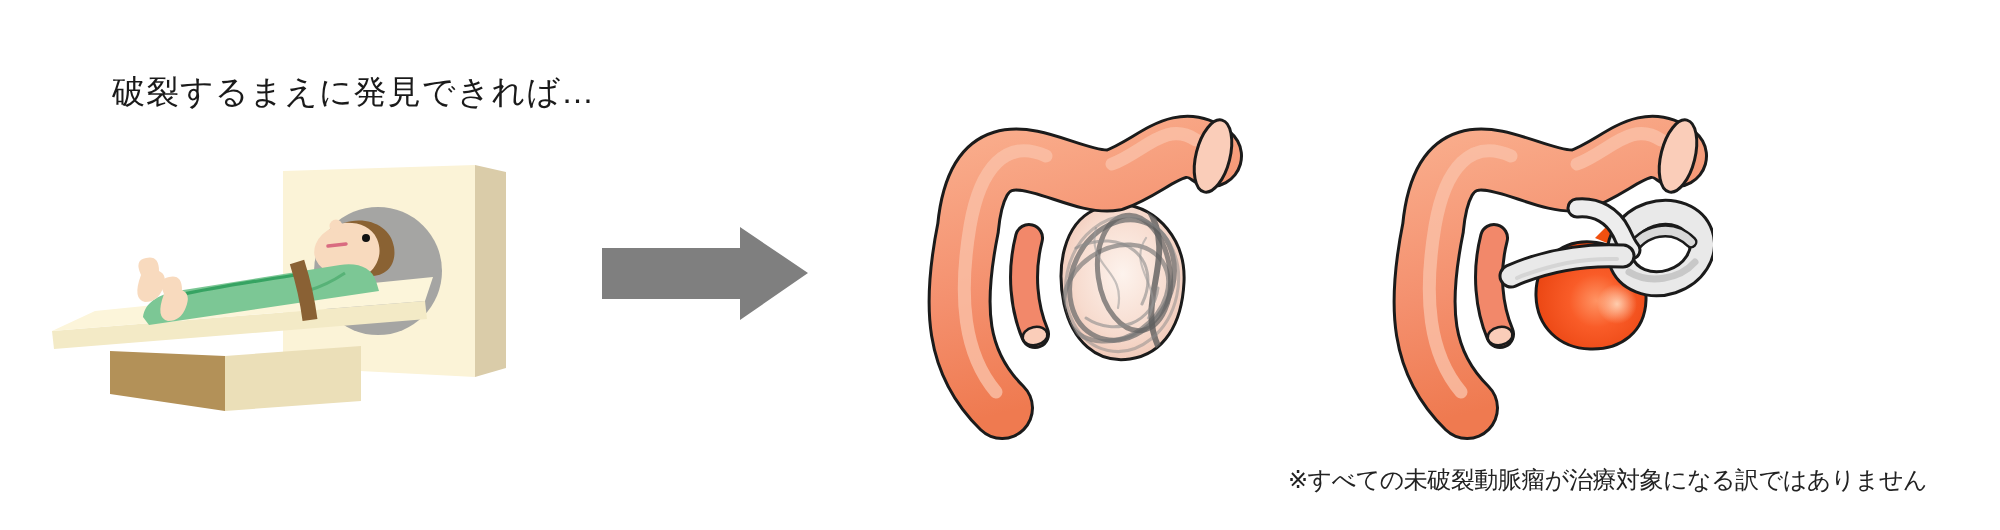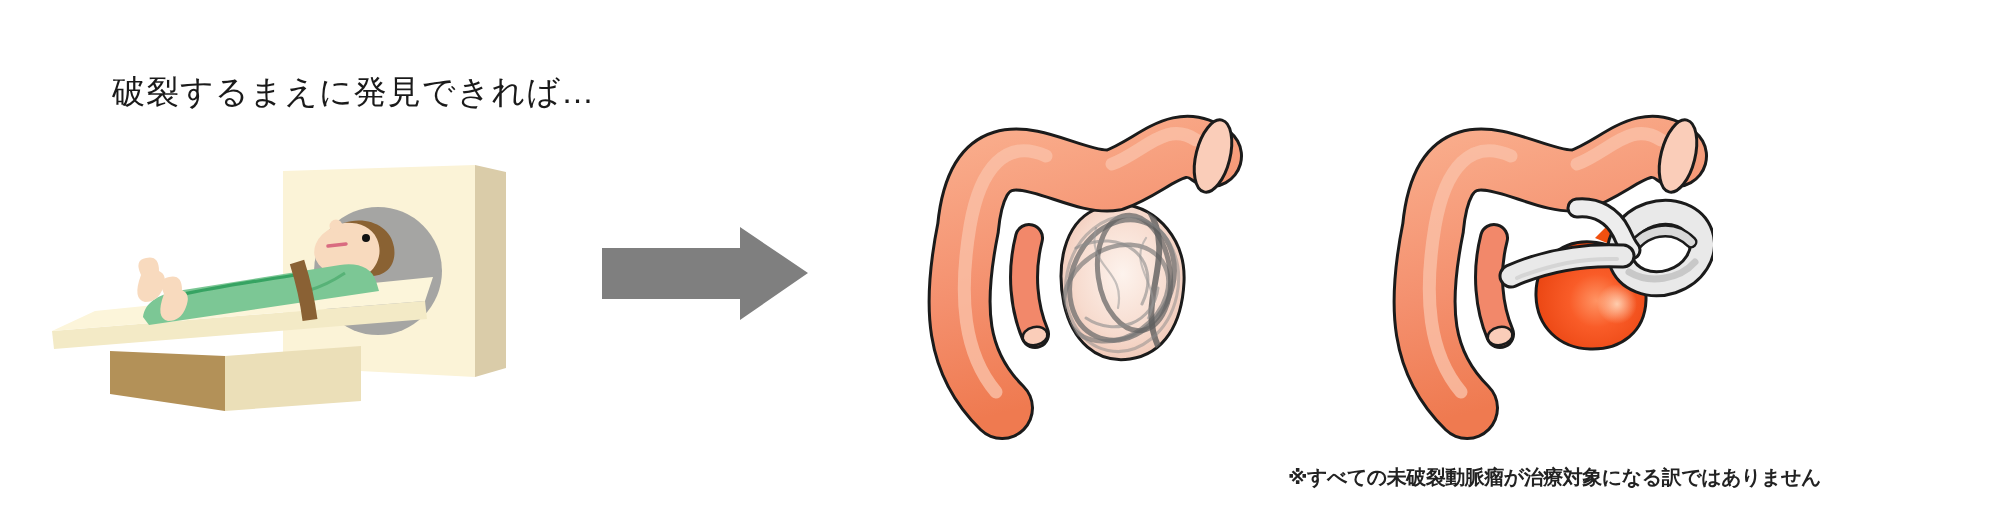--- a/index.html
+++ b/index.html
@@ -21,22 +21,22 @@
     white-space:nowrap;
   }
   .title-right{
     position:absolute;left:1162px;top:22px;
     white-space:nowrap;color:var(--text,#111);
   }
   .title-right .big{font-size:53px;font-weight:600;line-height:62px;vertical-align:baseline;}
   .title-right .small{font-size:34px;font-weight:600;line-height:62px;vertical-align:baseline;}
   .footnote{
     position:absolute;left:1288px;top:464px;
-    font-size:20px;letter-spacing:-0.5px;
-    color:#222;font-weight:700;white-space:nowrap;
+    font-size:24px;letter-spacing:-0.5px;
+    color:#222;font-weight:400;white-space:nowrap;
   }
   .fig{position:absolute;}
   .fig-ct{left:45px;top:125px;}
   .fig-arrow{left:600px;top:225px;}
   .fig-coil{left:896px;top:108px;}
   .fig-clip{left:1361px;top:108px;}
   .outline{stroke:var(--artery-outline,#1b1b1b);}
 </style>
 </head>
 <body>

